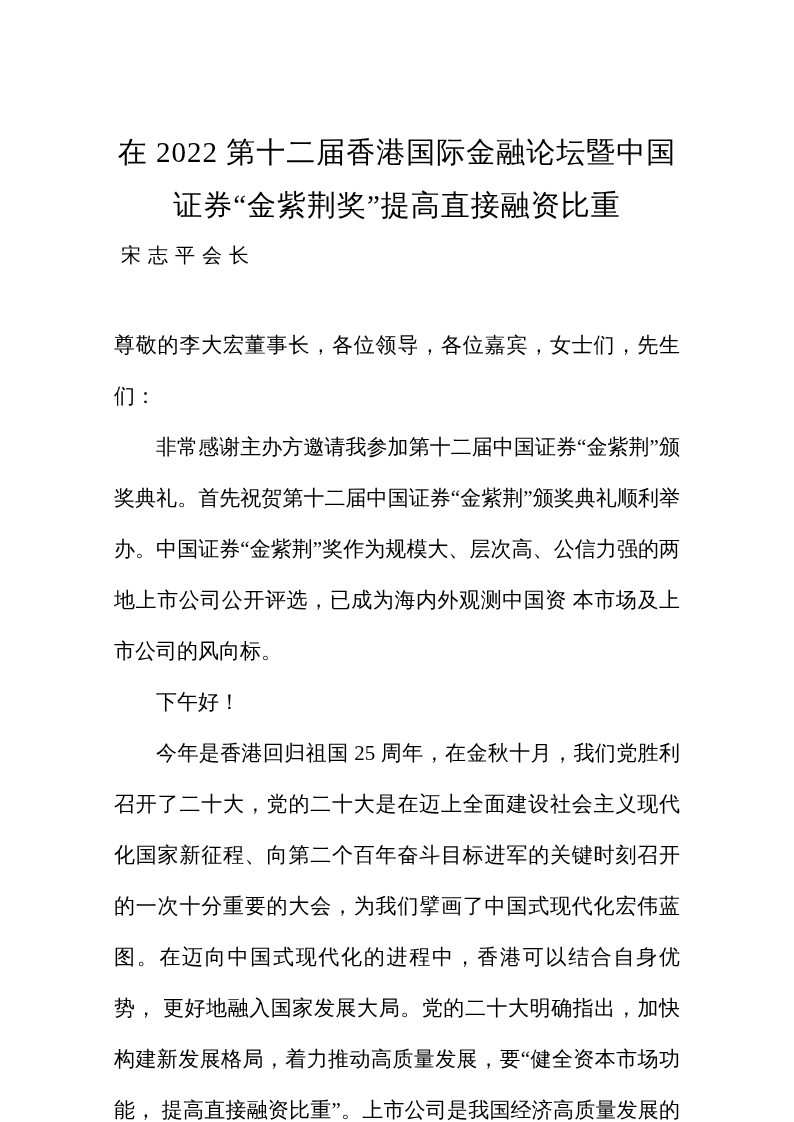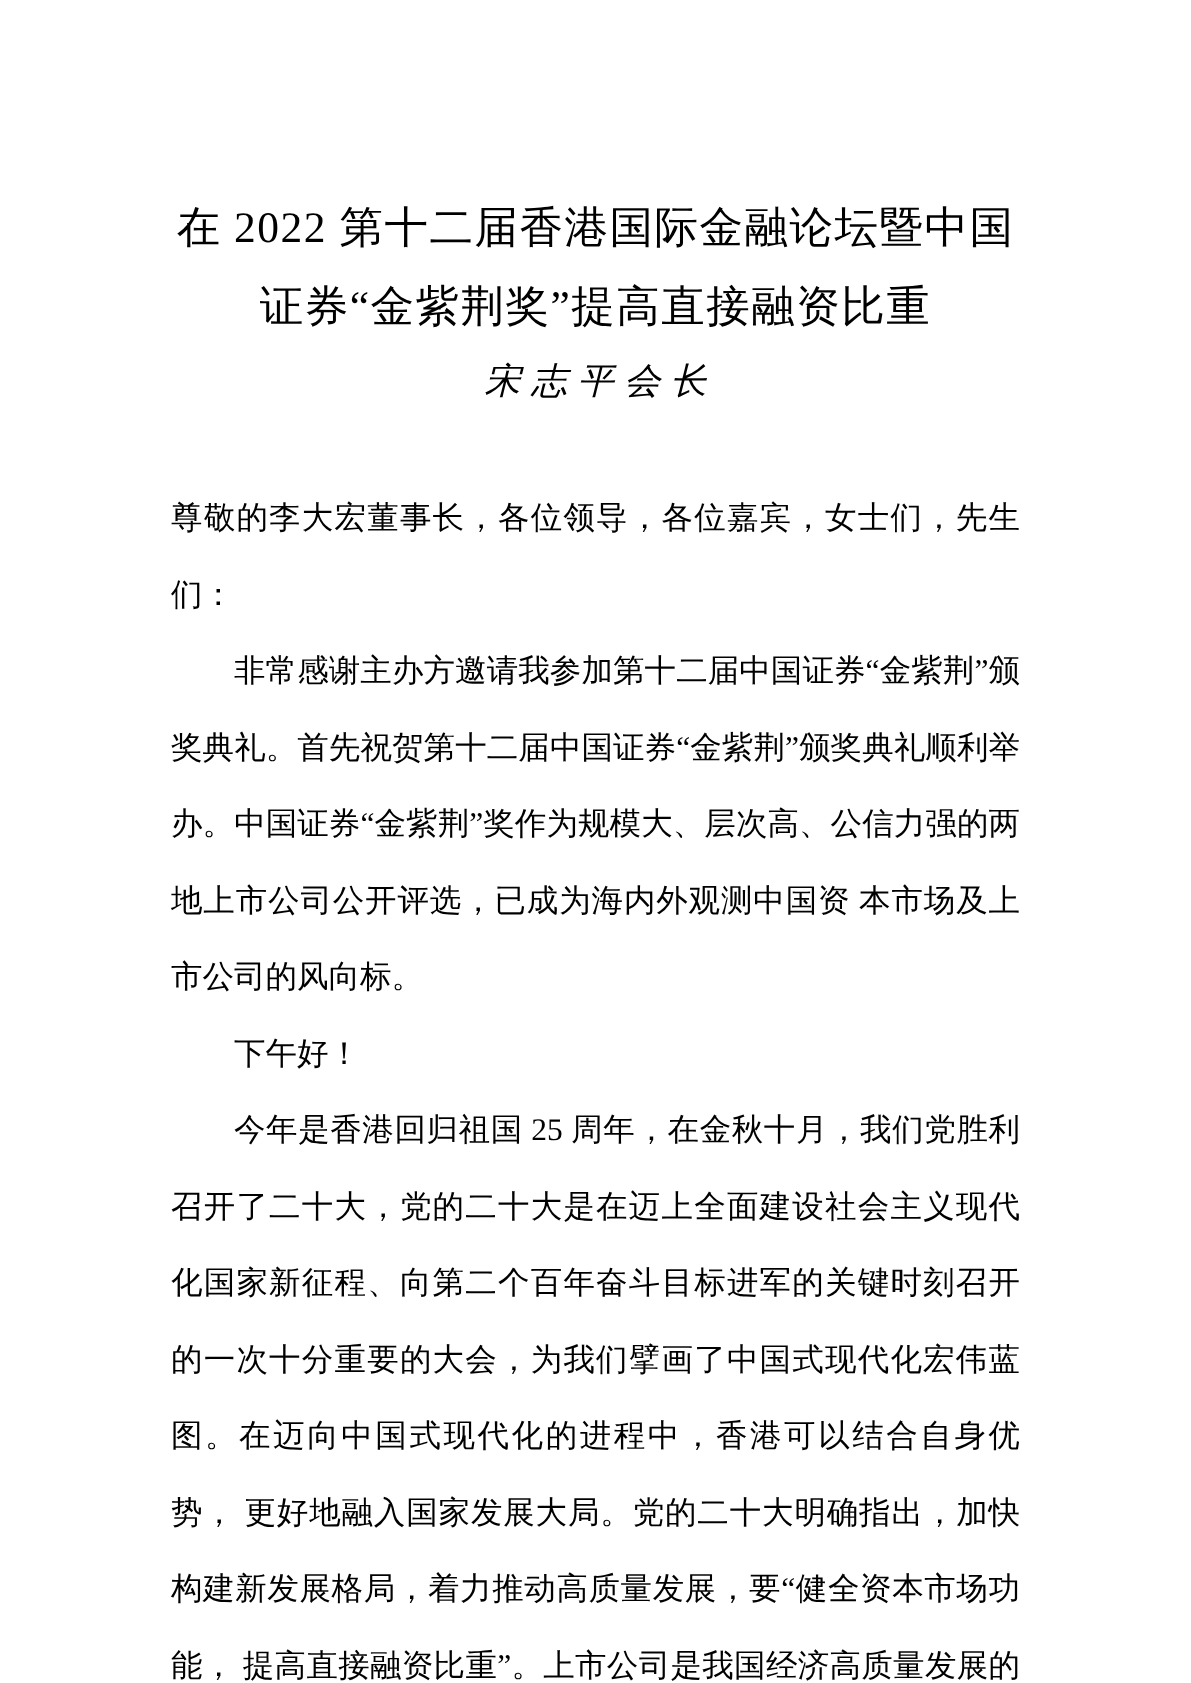--- a/index.html
+++ b/index.html
@@ -26,26 +26,25 @@
     line-height: 53px;
     text-align: center;
     letter-spacing: 1px;
   }
   .title-line {
     display: block;
     white-space: nowrap;
   }
   .doc-author {
     margin-top: 6px;
-    font-size: 24px;
+    font-size: 20px;
     line-height: 34px;
-    text-align: center;
+    text-align: left;
     letter-spacing: 7px;
     padding-left: 7px; 
-    font-style: italic;
   }
   .doc-body {
     margin-top: 48px;
     font-size: 21px;
     line-height: 51px;
     text-align: justify;
     letter-spacing: 0;
   }
   .para {
     margin: 0;

